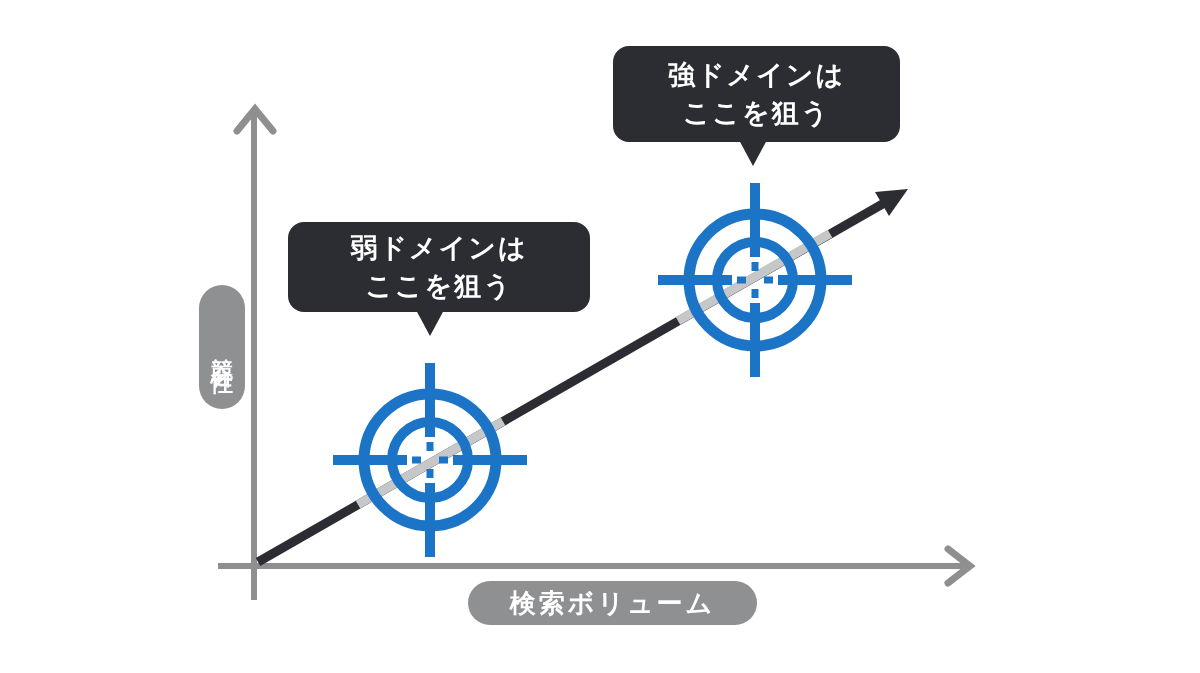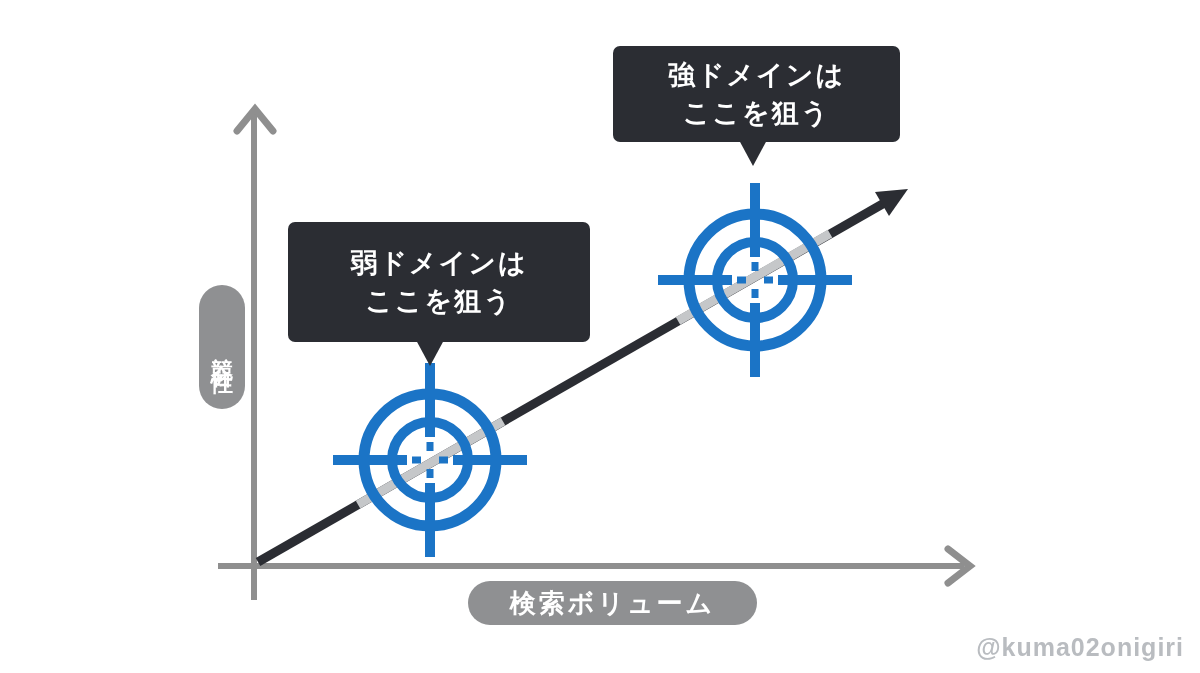--- a/index.html
+++ b/index.html
@@ -12,42 +12,42 @@
     position: relative;
     width: 1200px; height: 673px;
     background: #ffffff;
   }
   .diagram-svg { position: absolute; left: 0; top: 0; }
 
   
   .callout {
     position: absolute;
     background: #2b2d33;
-    border-radius: 7px;
+    border-radius: 16px;
     color: #ffffff;
     font-weight: bold;
     font-size: 27px;
     line-height: 38px;
     letter-spacing: 2px;
     text-align: center;
     display: flex;
     flex-direction: column;
     justify-content: center;
   }
   .callout .tail {
     position: absolute;
     bottom: -24px;
     width: 0; height: 0;
     border-left: 14px solid transparent;
     border-right: 14px solid transparent;
     border-top: 26px solid #2b2d33;
   }
   .callout-strong { left: 613px; top: 46px; width: 287px; height: 96px; }
   .callout-strong .tail { left: 126px; }
-  .callout-weak { left: 288px; top: 222px; width: 302px; height: 120px; }
+  .callout-weak { left: 288px; top: 222px; width: 302px; height: 90px; }
   .callout-weak .tail { left: 128px; }
 
   
   .pill {
     position: absolute;
     background: #8f9092;
     color: #ffffff;
     font-weight: bold;
     display: flex;
     align-items: center;
@@ -129,15 +129,14 @@
 
   <div class="callout callout-weak">
     <div>弱ドメインは</div>
     <div>ここを狙う</div>
     <div class="tail"></div>
   </div>
 
   <div class="pill pill-y">競合性</div>
   <div class="pill pill-x">検索ボリューム</div>
 
-  <div class="watermark">@kuma02onigiri</div>
 
 </div>
 
 </body></html>

